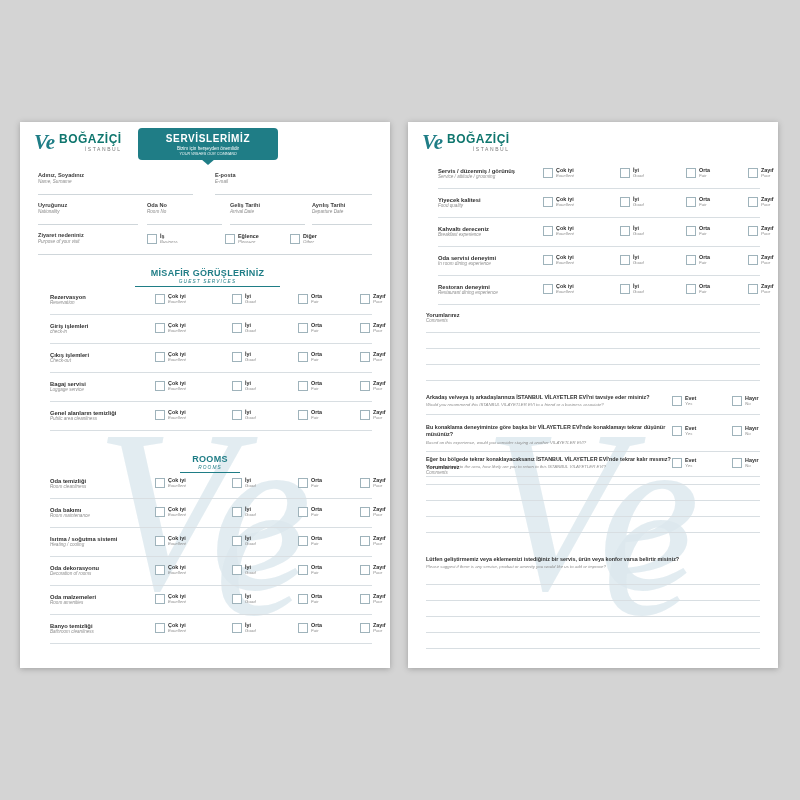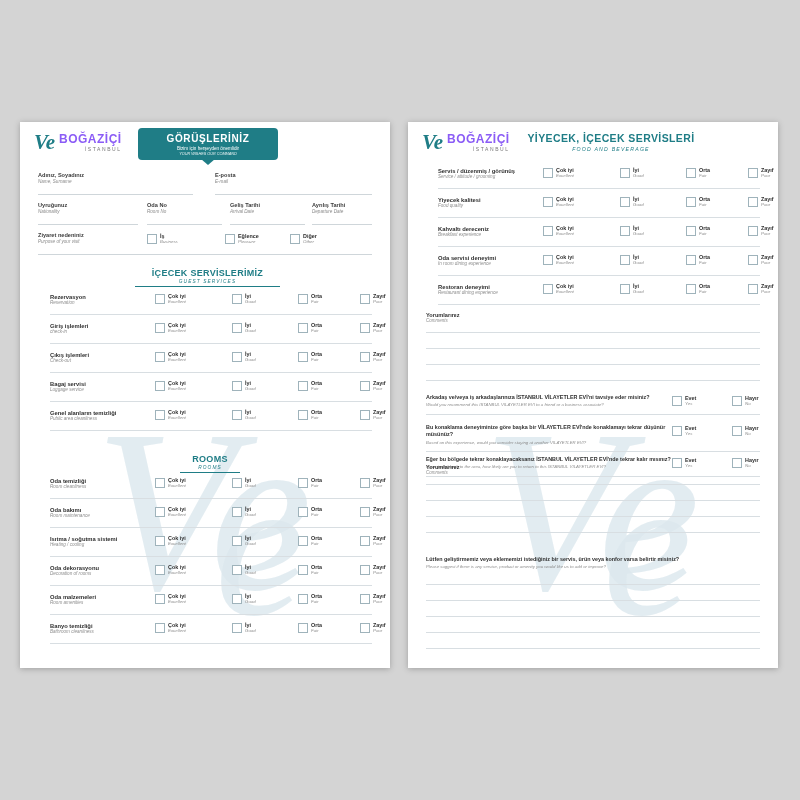--- a/index.html
+++ b/index.html
@@ -34,21 +34,21 @@
   .wm-v{font-size:230px;left:75px;top:275px;}
   .wm-e{font-size:200px;left:195px;top:325px;}
 
   
   .logo{position:absolute;left:14px;top:10px;display:flex;align-items:center;gap:4px;}
   .logo .ve{
     font-family:"Liberation Serif", serif;font-style:italic;
     font-size:21px;color:#1f7d86;line-height:1;font-weight:bold;
   }
   .logo .bz{display:flex;flex-direction:column;line-height:1;}
-  .logo .bz-main{font-size:12px;font-weight:bold;color:#8b5cf6;letter-spacing:.5px;}
+  .logo .bz-main{font-size:12px;font-weight:bold;color:#0f766e;letter-spacing:.5px;}
   .logo .bz-sub{font-size:5px;color:#777;letter-spacing:1.6px;text-align:right;margin-top:2px;}
 
   
   .banner{
     position:absolute;left:118px;top:6px;width:140px;height:32px;
     background:#1f7d86;border-radius:4px;
     display:flex;flex-direction:column;align-items:center;justify-content:center;
     color:#fff;
   }
   .banner:after{
@@ -116,21 +116,21 @@
 
     <div class="logo">
       <span class="ve">Ve</span>
       <span class="bz">
         <span class="bz-main">BOĞAZİÇİ</span>
         <span class="bz-sub">İSTANBUL</span>
       </span>
     </div>
 
     <div class="banner">
-      <div class="b1">GÖRÜŞLERİNİZ</div>
+      <div class="b1">SERVİSLERİMİZ</div>
       <div class="b2">Bizim için herşeyden önemlidir</div>
       <div class="b3">YOUR WISHES OUR COMMAND</div>
     </div>
 
     <div class="field" style="left:18px;top:50px;">
       <div class="lbl">Adınız, Soyadınız<i>Name, Surname</i></div>
     </div>
     <div class="rule" style="left:18px;top:72px;width:155px;"></div>
 
     <div class="field" style="left:195px;top:50px;">
@@ -178,21 +178,21 @@
     <div class="opt" style="left:270px;top:112px;">
       <span class="cb"></span>
       <span class="ot">
           <b>Diğer</b>
           <i>Other</i>
         </span>
     </div>
     <div class="rule" style="left:18px;top:132px;width:334px;"></div>
 
     <div class="sec" style="left:115px;top:146px;width:145px;">
-      <div class="s1">İÇECEK SERVİSLERİMİZ</div>
+      <div class="s1">MİSAFİR GÖRÜŞLERİNİZ</div>
       <div class="s2">GUEST SERVICES</div>
       <div class="sline"></div>
     </div>
 
     <div id="left-rows-1">
         <div class="row" style="top: 168px;">
           <div class="rl">
             <b>Rezervasyon</b>
             <i>Reservation</i>
           </div>
@@ -594,24 +594,20 @@
     <div class="wm wm-e">e</div>
 
     <div class="logo">
       <span class="ve">Ve</span>
       <span class="bz">
         <span class="bz-main">BOĞAZİÇİ</span>
         <span class="bz-sub">İSTANBUL</span>
       </span>
     </div>
 
-    <div class="rtitle">
-      <div class="t1">YİYECEK, İÇECEK SERVİSLERİ</div>
-      <div class="t2">FOOD AND BEVERAGE</div>
-    </div>
 
     <div id="right-rows">
         <div class="row" style="top: 42px;">
           <div class="rl">
             <b>Servis / düzenmiş / görünüş</b>
             <i>Service / attitude / grooming</i>
           </div>
           <div class="opt" style="left: 135px;">
             <span class="cb"></span>
             <span class="ot">

